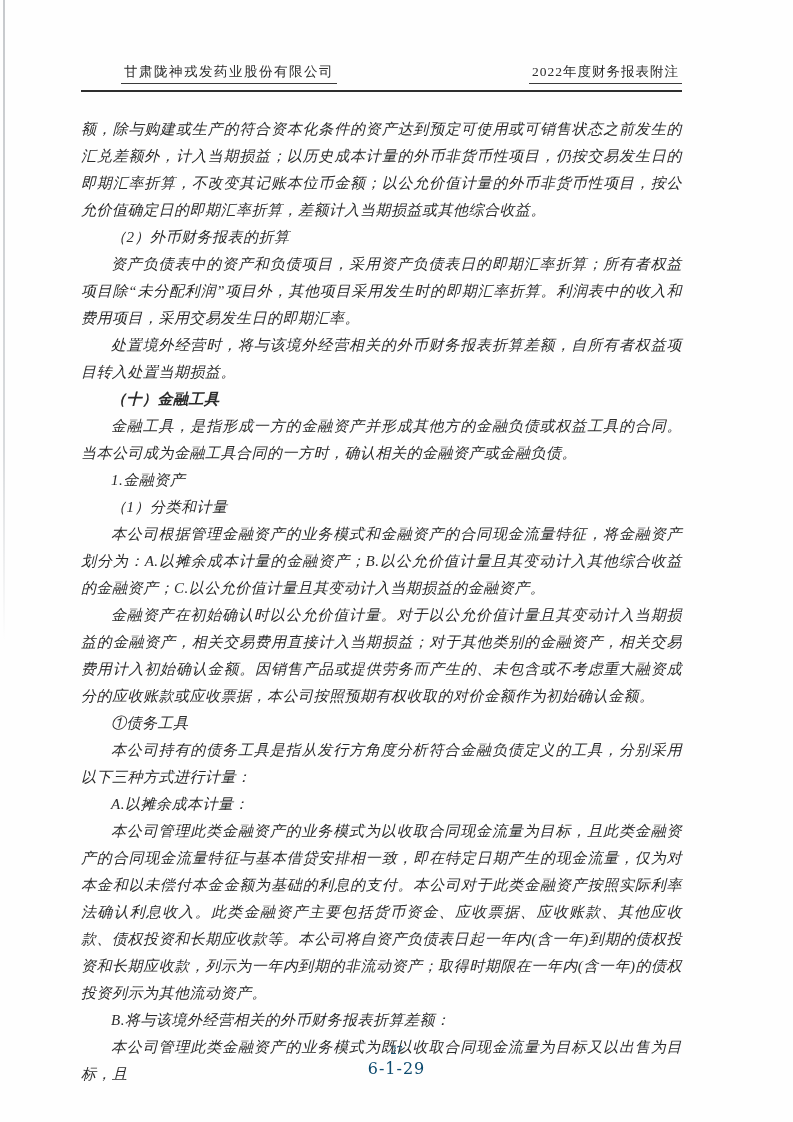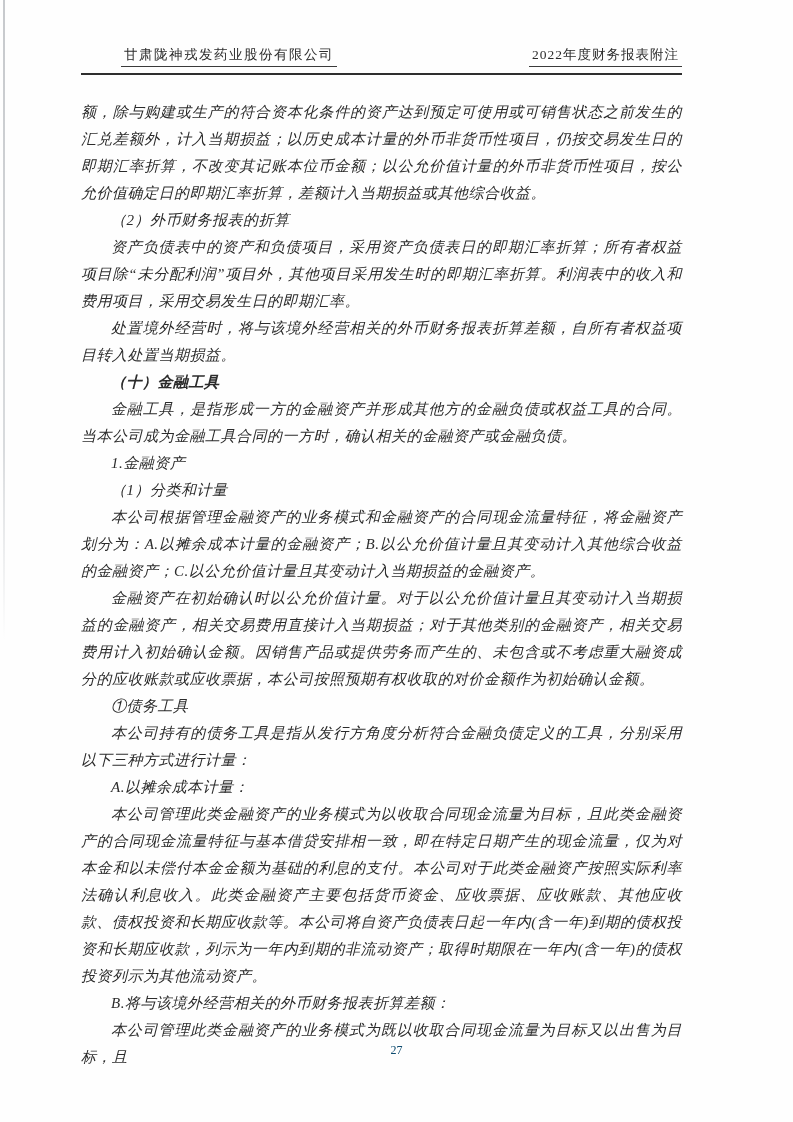--- a/index.html
+++ b/index.html
@@ -44,20 +44,21 @@
     border-bottom: 1px solid #3a3a3a;
     padding: 0 3px 2px 3px;
     white-space: nowrap;
   }
   .header .doc-title {
     font-size: 13.5px;
     letter-spacing: 1px;
     border-bottom: 1px solid #3a3a3a;
     padding: 0 3px 2px 3px;
     white-space: nowrap;
+    margin-top: 17px;
   }
   .content {
     margin-top: 24px;
     font-size: 15px;
     line-height: 27px;
     text-align: justify;
     letter-spacing: .5px;
     word-break: break-all;
   }
   .content p {
@@ -113,13 +114,14 @@
       <p class="body">本公司持有的债务工具是指从发行方角度分析符合金融负债定义的工具，分别采用以下三种方式进行计量：</p>
       <p class="sub">A.以摊余成本计量：</p>
       <p class="body">本公司管理此类金融资产的业务模式为以收取合同现金流量为目标，且此类金融资产的合同现金流量特征与基本借贷安排相一致，即在特定日期产生的现金流量，仅为对本金和以未偿付本金金额为基础的利息的支付。本公司对于此类金融资产按照实际利率法确认利息收入。此类金融资产主要包括货币资金、应收票据、应收账款、其他应收款、债权投资和长期应收款等。本公司将自资产负债表日起一年内(含一年)到期的债权投资和长期应收款，列示为一年内到期的非流动资产；取得时期限在一年内(含一年)的债权投资列示为其他流动资产。</p>
       <p class="sub">B.将与该境外经营相关的外币财务报表折算差额：</p>
       <p class="body">本公司管理此类金融资产的业务模式为既以收取合同现金流量为目标又以出售为目标，且</p>
     </div>
 </div>
 
 <div class="footer">
   <div class="page-number">27</div>
+  <div class="page-code">6-1-29</div>
 </div>
 
 </body></html>

